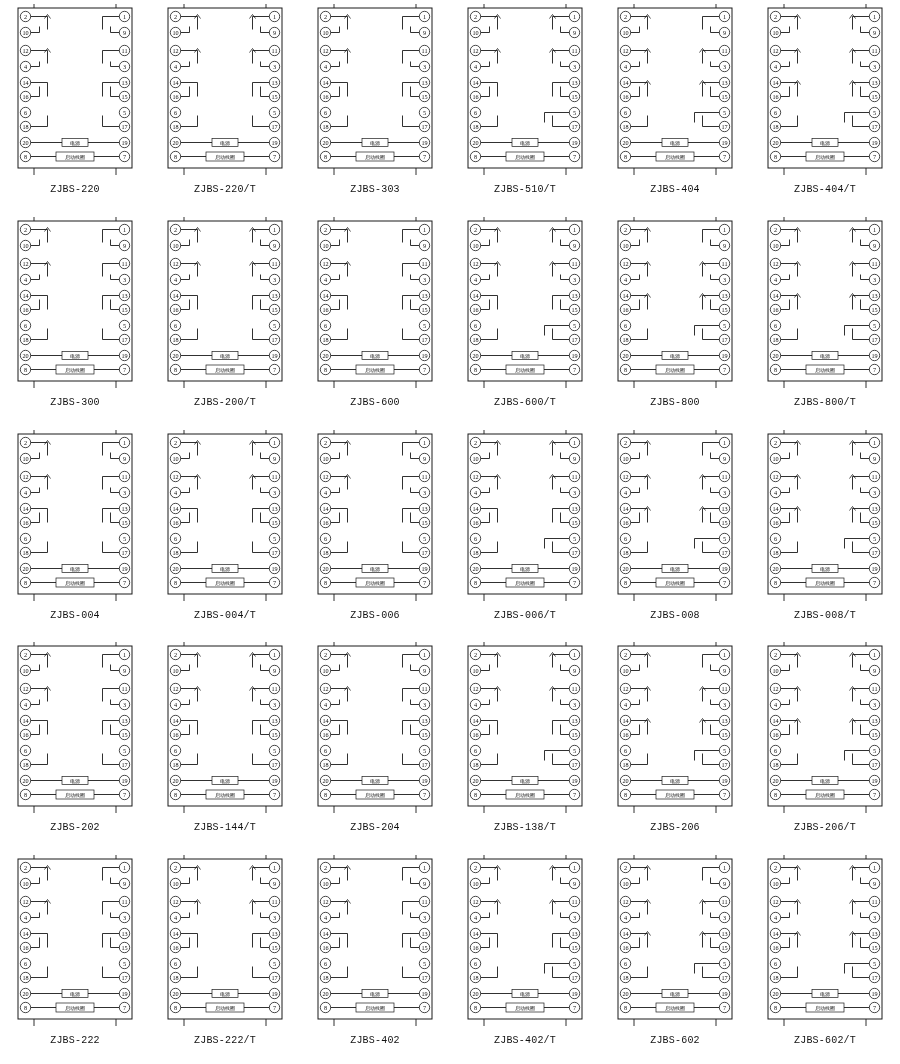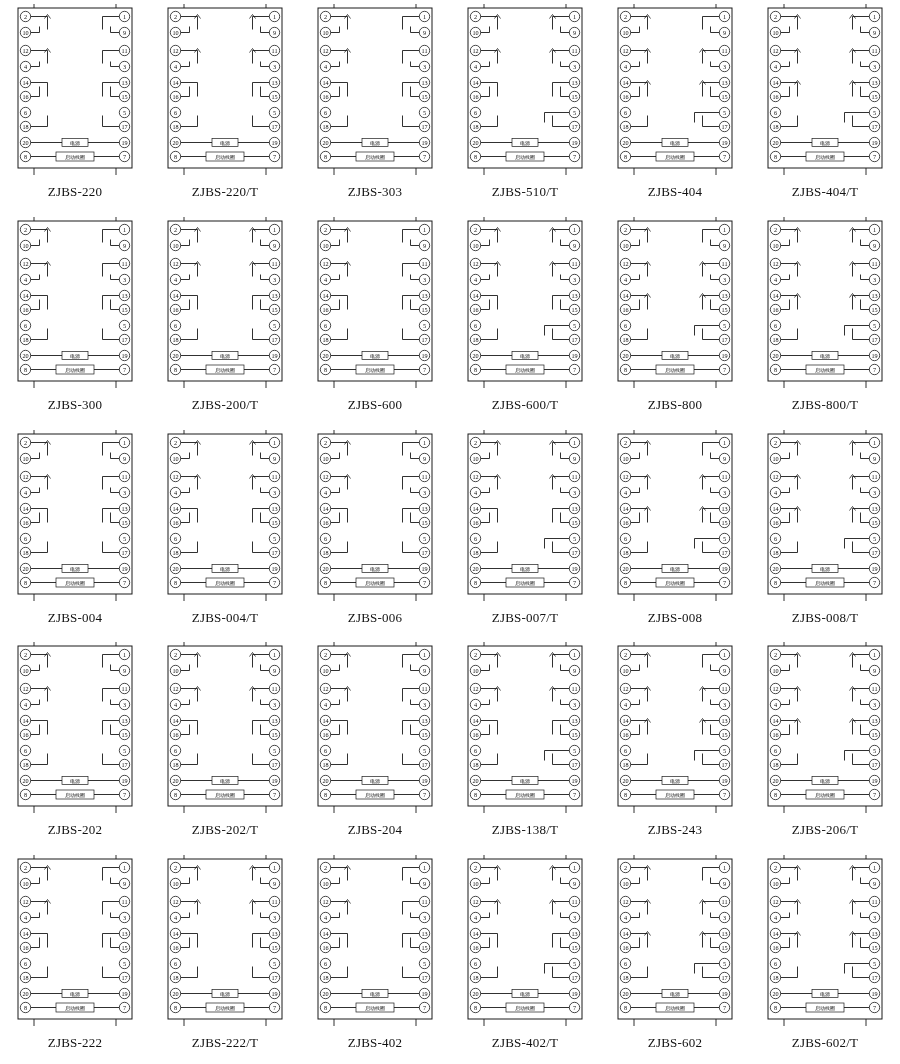--- a/index.html
+++ b/index.html
@@ -23,23 +23,23 @@
   .diagram{
     position:absolute;
     left:12px;top:4px;
     width:126px;height:180px;
   }
   .caption{
     position:absolute;
     left:0;right:0;
     top:184px;
     text-align:center;
-    font-size:13px;
+    font-size:10px;
     letter-spacing:.2px;
-    font-family:Liberation Serif, serif;
+    font-family:Liberation Mono, monospace;
     white-space:nowrap;
   }
   svg{display:block;}
   .ln{stroke:#1a1a1a;stroke-width:.9;fill:none;}
   .ln2{stroke:#1a1a1a;stroke-width:.8;fill:none;}
   .cir{stroke:#1a1a1a;stroke-width:.8;fill:#fff;}
   .num{font-size:6.2px;font-family:"Liberation Serif",serif;fill:#111;text-anchor:middle;dominant-baseline:central;}
   .boxlbl{font-size:5px;font-family:"Liberation Sans",sans-serif;fill:#111;text-anchor:middle;dominant-baseline:central;}
   .frame{stroke:#1a1a1a;stroke-width:1;fill:none;}
   .lblbox{stroke:#1a1a1a;stroke-width:.7;fill:#fff;}
@@ -1288,21 +1288,21 @@
           <line x1="18.7" y1="138.5" x2="50" y2="138.5" class="ln"></line>
           <line x1="76" y1="138.5" x2="107.3" y2="138.5" class="ln"></line>
           <rect x="50" y="134.5" width="26" height="8" class="lblbox"></rect>
           <text x="63" y="138.8" class="boxlbl">电源</text>
           <line x1="18.7" y1="152.5" x2="44" y2="152.5" class="ln"></line>
           <line x1="82" y1="152.5" x2="107.3" y2="152.5" class="ln"></line>
           <rect x="44" y="148" width="38" height="9" class="lblbox"></rect>
           <text x="63" y="152.8" class="boxlbl">启动线圈</text>
         </svg>
       </div>
-      <div class="caption">ZJBS-007/T</div>
+      <div class="caption">ZJBS-006/T</div>
     </div>
     <div class="cell">
       <div class="diagram">
         <svg viewBox="0 0 126 180" width="126" height="180">
           <rect x="6" y="4" width="114" height="160" class="frame"></rect>
           <line x1="22" y1="4" x2="22" y2="0" class="ln"></line>
           <line x1="104" y1="4" x2="104" y2="0" class="ln"></line>
           <line x1="22" y1="164" x2="22" y2="171" class="ln"></line>
           <line x1="104" y1="164" x2="104" y2="171" class="ln"></line>
           <circle cx="13.5" cy="12.5" r="5.2" class="cir"></circle>
@@ -1603,21 +1603,21 @@
           <line x1="18.7" y1="138.5" x2="50" y2="138.5" class="ln"></line>
           <line x1="76" y1="138.5" x2="107.3" y2="138.5" class="ln"></line>
           <rect x="50" y="134.5" width="26" height="8" class="lblbox"></rect>
           <text x="63" y="138.8" class="boxlbl">电源</text>
           <line x1="18.7" y1="152.5" x2="44" y2="152.5" class="ln"></line>
           <line x1="82" y1="152.5" x2="107.3" y2="152.5" class="ln"></line>
           <rect x="44" y="148" width="38" height="9" class="lblbox"></rect>
           <text x="63" y="152.8" class="boxlbl">启动线圈</text>
         </svg>
       </div>
-      <div class="caption">ZJBS-202/T</div>
+      <div class="caption">ZJBS-144/T</div>
     </div>
     <div class="cell">
       <div class="diagram">
         <svg viewBox="0 0 126 180" width="126" height="180">
           <rect x="6" y="4" width="114" height="160" class="frame"></rect>
           <line x1="22" y1="4" x2="22" y2="0" class="ln"></line>
           <line x1="104" y1="4" x2="104" y2="0" class="ln"></line>
           <line x1="22" y1="164" x2="22" y2="171" class="ln"></line>
           <line x1="104" y1="164" x2="104" y2="171" class="ln"></line>
           <circle cx="13.5" cy="12.5" r="5.2" class="cir"></circle>
@@ -1838,21 +1838,21 @@
           <line x1="18.7" y1="138.5" x2="50" y2="138.5" class="ln"></line>
           <line x1="76" y1="138.5" x2="107.3" y2="138.5" class="ln"></line>
           <rect x="50" y="134.5" width="26" height="8" class="lblbox"></rect>
           <text x="63" y="138.8" class="boxlbl">电源</text>
           <line x1="18.7" y1="152.5" x2="44" y2="152.5" class="ln"></line>
           <line x1="82" y1="152.5" x2="107.3" y2="152.5" class="ln"></line>
           <rect x="44" y="148" width="38" height="9" class="lblbox"></rect>
           <text x="63" y="152.8" class="boxlbl">启动线圈</text>
         </svg>
       </div>
-      <div class="caption">ZJBS-243</div>
+      <div class="caption">ZJBS-206</div>
     </div>
     <div class="cell">
       <div class="diagram">
         <svg viewBox="0 0 126 180" width="126" height="180">
           <rect x="6" y="4" width="114" height="160" class="frame"></rect>
           <line x1="22" y1="4" x2="22" y2="0" class="ln"></line>
           <line x1="104" y1="4" x2="104" y2="0" class="ln"></line>
           <line x1="22" y1="164" x2="22" y2="171" class="ln"></line>
           <line x1="104" y1="164" x2="104" y2="171" class="ln"></line>
           <circle cx="13.5" cy="12.5" r="5.2" class="cir"></circle>

